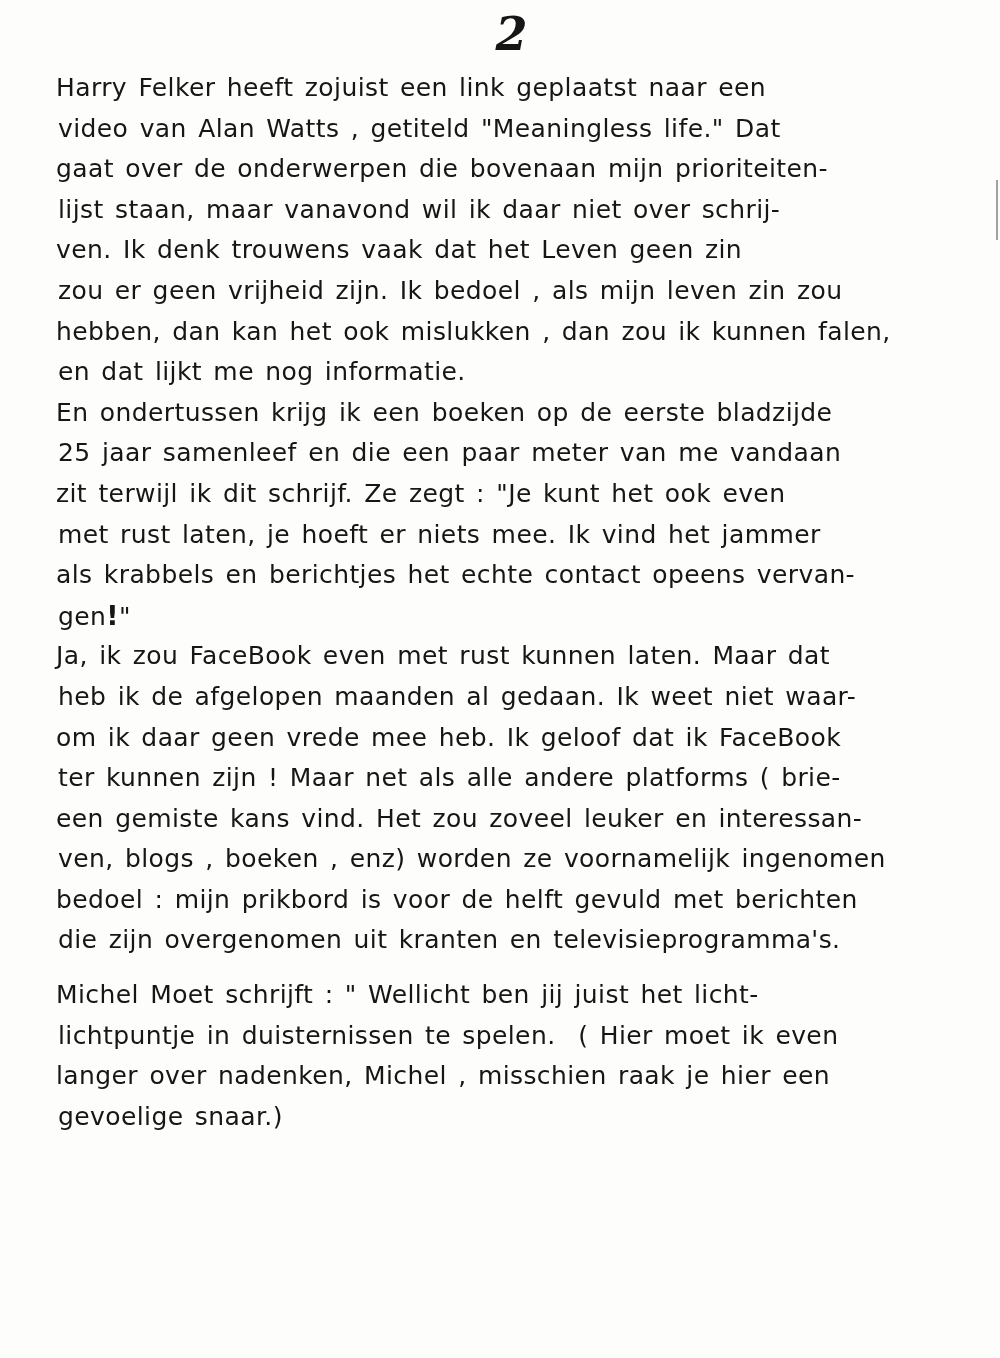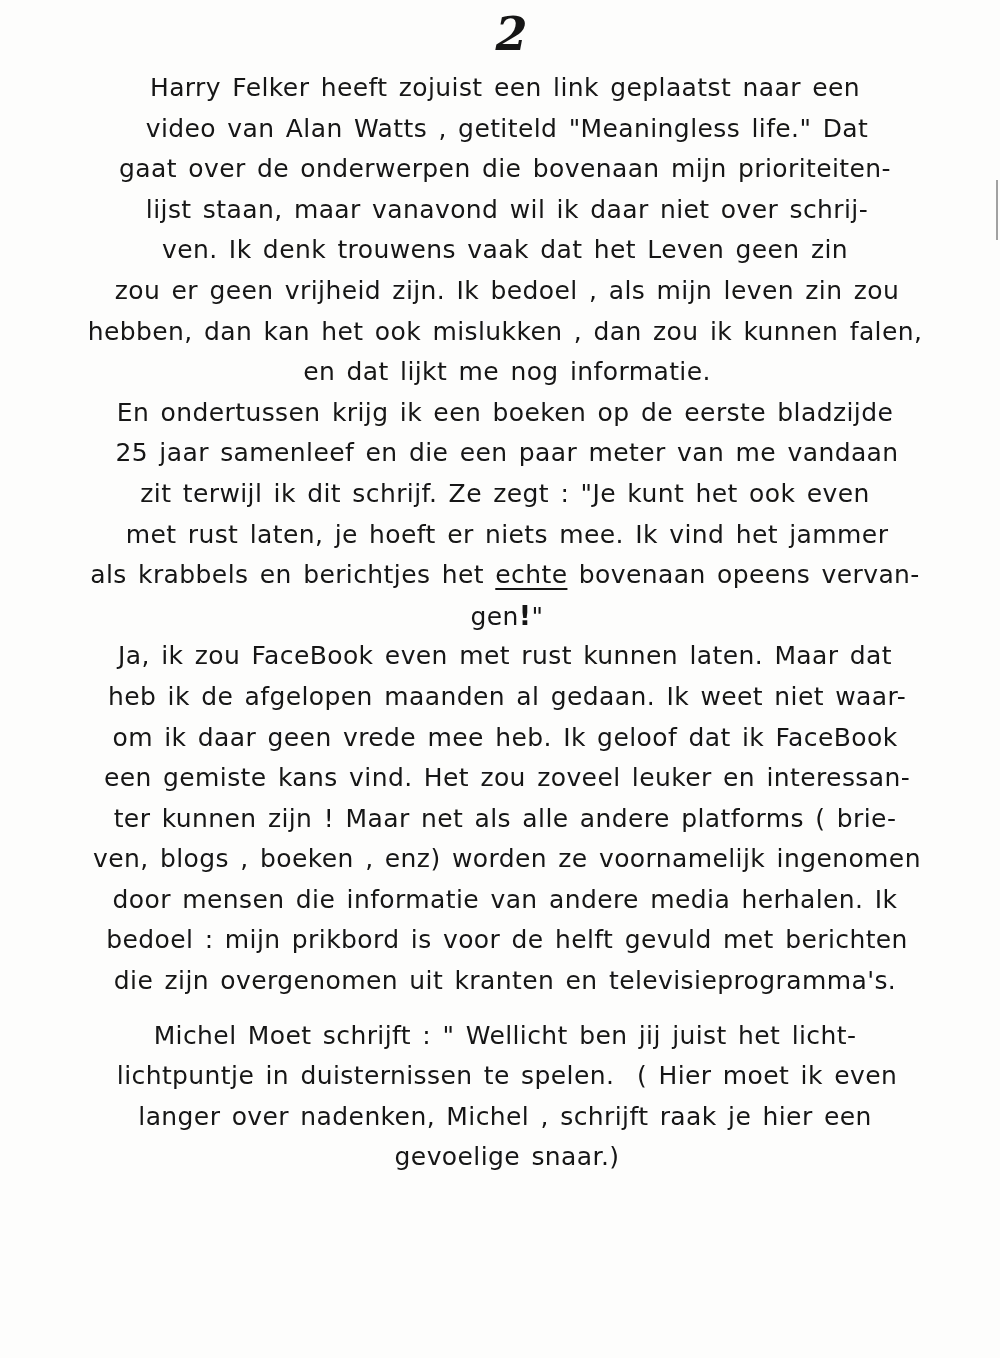--- a/index.html
+++ b/index.html
@@ -25,36 +25,34 @@
     font-style: italic;
     font-weight: 700;
     font-size: 46px;
     line-height: 56px;
     height: 62px;
     letter-spacing: 1px;
     text-indent: 14px; 
   }
   .textblock {
     font-size: 25px;
-    text-align: center;
   }
   .para { margin: 0; }
   .para-gap { margin-top: 14px; } 
   .line {
     line-height: 40.6px;
     height: 40.6px;
     letter-spacing: 0.4px;
     word-spacing: 3px;
     white-space: pre;
     overflow: visible;
   }
   
   .para .line:nth-child(even) { transform: translateX(2px); }
   .underline-word {
-    text-decoration: underline;
     text-underline-offset: 5px;
     text-decoration-thickness: 2px;
   }
   .bold-bang {
     font-weight: 700;
     font-size: 27px;
   }
   
   .scan-edge {
     position: absolute;
@@ -85,37 +83,36 @@
       <div class="line">zou er geen vrijheid zijn. Ik bedoel , als mijn leven zin zou</div>
       <div class="line">hebben, dan kan het ook mislukken , dan zou ik kunnen falen,</div>
       <div class="line">en dat lijkt me nog informatie.</div>
     </div>
 
     <div class="para">
       <div class="line">En ondertussen krijg ik een boeken op de eerste bladzijde</div>
       <div class="line">25 jaar samenleef en die een paar meter van me vandaan</div>
       <div class="line">zit terwijl ik dit schrijf. Ze zegt : "Je kunt het ook even</div>
       <div class="line">met rust laten, je hoeft er niets mee. Ik vind het jammer</div>
-      <div class="line"><span>als krabbels en berichtjes het </span><span class="underline-word">echte</span><span> bovenaan opeens vervan-</span></div>
+      <div class="line"><span>als krabbels en berichtjes het </span><span class="underline-word">echte</span><span> contact opeens vervan-</span></div>
       <div class="line"><span>gen</span><span class="bold-bang">!</span><span>"</span></div>
     </div>
 
     <div class="para">
       <div class="line">Ja, ik zou FaceBook even met rust kunnen laten. Maar dat</div>
       <div class="line">heb ik de afgelopen maanden al gedaan. Ik weet niet waar-</div>
       <div class="line">om ik daar geen vrede mee heb. Ik geloof dat ik FaceBook</div>
+      <div class="line">ter kunnen zijn ! Maar net als alle andere platforms ( brie-</div>
       <div class="line">een gemiste kans vind. Het zou zoveel leuker en interessan-</div>
-      <div class="line">ter kunnen zijn ! Maar net als alle andere platforms ( brie-</div>
       <div class="line">ven, blogs , boeken , enz) worden ze voornamelijk ingenomen</div>
-      <div class="line">door mensen die informatie van andere media herhalen. Ik</div>
       <div class="line">bedoel : mijn prikbord is voor de helft gevuld met berichten</div>
       <div class="line">die zijn overgenomen uit kranten en televisieprogramma's.</div>
     </div>
 
     <div class="para para-gap">
       <div class="line">Michel Moet schrijft : " Wellicht ben jij juist het licht-</div>
       <div class="line">lichtpuntje in duisternissen te spelen.  ( Hier moet ik even</div>
-      <div class="line">langer over nadenken, Michel , schrijft raak je hier een</div>
+      <div class="line">langer over nadenken, Michel , misschien raak je hier een</div>
       <div class="line">gevoelige snaar.)</div>
     </div>
 
   </div>
 </div>
 
 </body></html>

